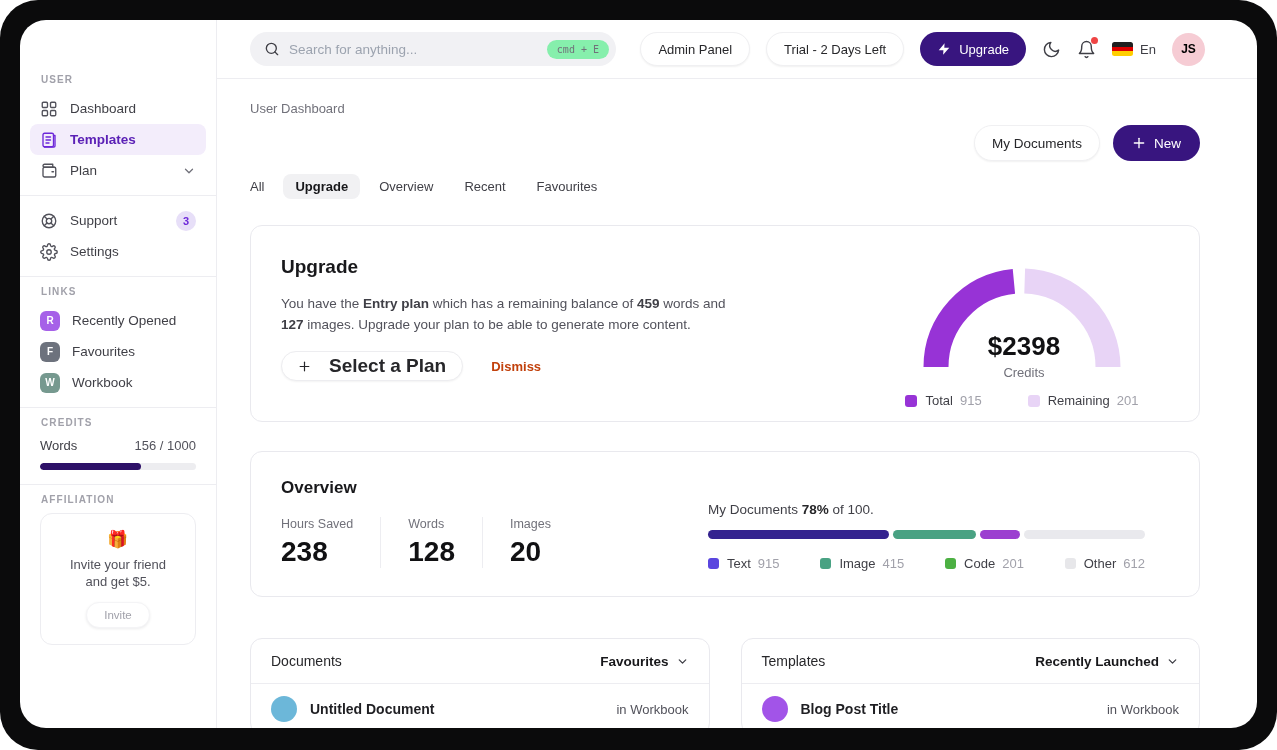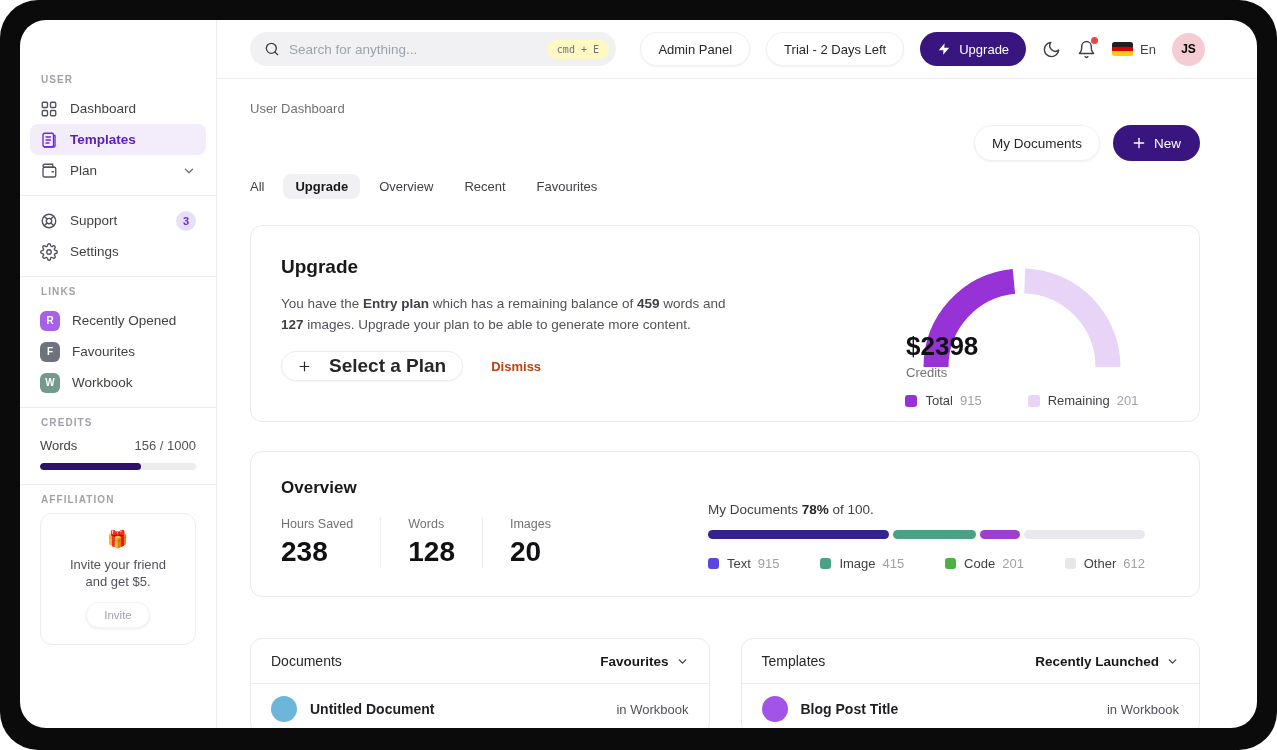--- a/index.html
+++ b/index.html
@@ -27,21 +27,21 @@
   .aff-text { font-size:13px; color:#52525b; line-height:17px; margin-top:6px; }
   .btn-invite { margin-top:12px; padding:6px 17px; border-radius:999px; border:1px solid #f4f4f6; background:#fff; box-shadow:0 1px 3px rgba(17,17,20,.08); font-size:11.5px; color:#a1a1aa; cursor:pointer; font-family:inherit; }
 
   
   .main { flex:1; min-width:0; display:flex; flex-direction:column; }
   .topbar { height:59px; flex-shrink:0; border-bottom:1px solid #ededf1; display:flex; align-items:center; padding:0 52px 0 33px; }
   .search { width:366px; height:34px; background:#f1f1f4; border-radius:999px; display:flex; align-items:center; gap:9px; padding:0 7px 0 14px; }
   .search svg { width:16px; height:16px; color:#3f3f46; flex-shrink:0; }
   .search input { flex:1; border:0; outline:none; background:transparent; font-size:13.5px; color:#3f3f46; font-family:inherit; min-width:0; }
   .search input::placeholder { color:#9ca3af; }
-  .kbd { background:#fef9c3; border-radius:999px; padding:4px 10px; font-family:"DejaVu Sans Mono",monospace; font-size:10px; color:#71717a; white-space:nowrap; }
+  .kbd { background:#86efac; border-radius:999px; padding:4px 10px; font-family:"DejaVu Sans Mono",monospace; font-size:10px; color:#71717a; white-space:nowrap; }
   .tb-right { margin-left:auto; display:flex; align-items:center; gap:16px; }
   .pill-btn { height:34px; display:flex; align-items:center; padding:0 17px; border-radius:999px; background:#fff; border:1px solid #f0f0f2; box-shadow:0 1px 2px rgba(17,17,20,.06); font-size:13px; font-weight:500; color:#27272a; cursor:pointer; font-family:inherit; white-space:nowrap; }
   .btn-upgrade { height:34px; display:flex; align-items:center; gap:8px; padding:0 17px; border-radius:999px; border:0; color:#fff; font-size:13px; font-weight:500; cursor:pointer; font-family:inherit; }
   .btn-upgrade svg { width:14px; height:14px; }
   .icon-btn { background:none; border:0; cursor:pointer; display:flex; align-items:center; color:#3f3f46; padding:0; }
   .icon-btn svg { width:19px; height:19px; }
   .bell-wrap { position:relative; }
   .bell-dot { position:absolute; top:-3px; right:-2px; width:7px; height:7px; border-radius:99px; }
   .lang-wrap { display:flex; align-items:center; gap:7px; cursor:pointer; }
   .flag { width:21px; height:14px; border-radius:2.5px; overflow:hidden; display:flex; flex-direction:column; }
@@ -68,21 +68,21 @@
   .upgrade-card { margin-top:26px; height:197px; padding:30px; display:flex; }
   .upg-title { font-size:19px; font-weight:700; color:#18181b; }
   .upg-text { margin-top:15px; width:448px; font-size:13.5px; line-height:21px; color:#52525b; }
   .upg-text b { color:#3f3f46; }
   .upg-actions { margin-top:16px; display:flex; align-items:center; gap:28px; }
   .btn-select { height:30px; display:flex; align-items:center; gap:18px; padding:0 16px; border-radius:999px; border:1px solid #ededf0; background:#fff; box-shadow:0 1px 2px rgba(17,17,20,.05); font-size:19px; font-weight:600; color:#27272a; cursor:pointer; font-family:inherit; }
   .btn-select svg { width:13px; height:13px; }
   .btn-dismiss { background:none; border:0; font-size:13px; font-weight:600; color:#c2410c; cursor:pointer; font-family:inherit; }
   .gauge-wrap { margin-left:auto; margin-right:26px; width:242px; display:flex; flex-direction:column; align-items:center; }
   .gauge { position:relative; width:240px; height:124px; }
-  .gauge-center { position:absolute; left:4px; right:0; bottom:0; text-align:left; }
+  .gauge-center { position:absolute; left:4px; right:0; bottom:0; text-align:center; }
   .gauge-value { font-size:26px; font-weight:800; color:#111113; }
   .gauge-label { font-size:13px; color:#71717a; margin-top:3px; }
   .gauge-legend { display:flex; gap:46px; margin-top:13px; align-items:center; }
   .leg-item { display:flex; align-items:center; font-size:13px; color:#3f3f46; }
   .leg-sq { width:12px; height:12px; border-radius:3px; margin-right:8px; flex-shrink:0; }
   .leg-val { color:#a1a1aa; margin-left:7px; }
 
   
   .overview-card { margin-top:29px; height:146px; padding:26px 30px; display:flex; }
   .ov-title { font-size:17px; font-weight:700; color:#18181b; }

